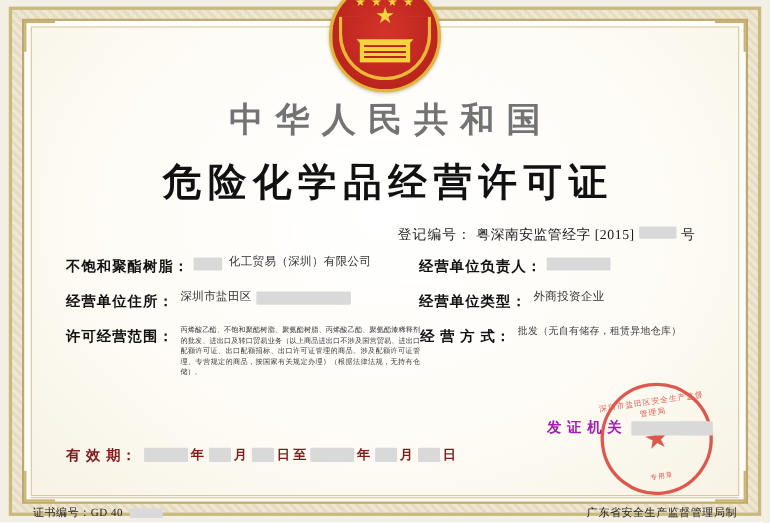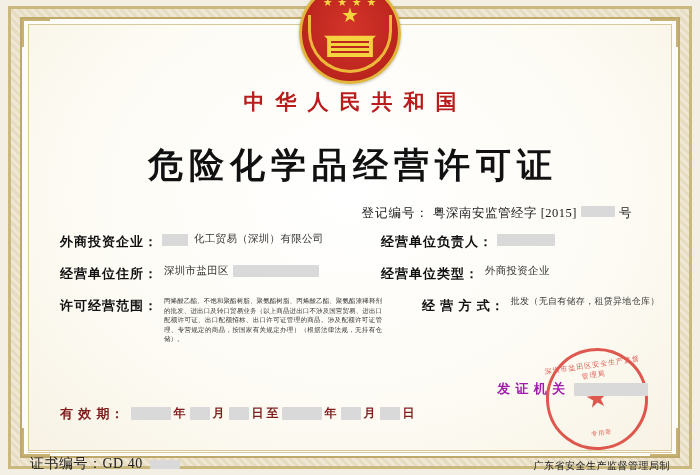--- a/index.html
+++ b/index.html
@@ -111,25 +111,25 @@
     border-radius: 0 0 48px 48px;
     opacity: 0.85;
   }
 
   
   .title-main {
     position: absolute;
     top: 88px;
     left: 0; right: 0;
     text-align: center;
-    font-size: 21px;
+    font-size: 31px;
     font-weight: bold;
     letter-spacing: 11px;
     text-indent: 11px;
-    color: #b91c1c;
+    color: #737373;
     font-family: "DejaVu Serif", "Liberation Serif", serif;
   }
   .title-sub {
     position: absolute;
     top: 142px;
     left: 0; right: 0;
     text-align: center;
     font-size: 35px;
     font-weight: bold;
     letter-spacing: 6px;
@@ -194,21 +194,21 @@
     text-align: center;
   }
   .val.small {
     font-size: 9px;
     line-height: 11.5px;
     text-align: justify;
     color: #3a3a3a;
   }
 
   
-  .scope-row { align-items: flex-start; gap: 40px; }
+  .scope-row { align-items: flex-start; }
   .scope-text {
     width: 228px;
     font-size: 6.5px;
     line-height: 9.5px;
     color: #3a3a3a;
     margin-left: 6px;
     text-align: justify;
   }
 
   
@@ -274,21 +274,21 @@
     align-items: center;
     gap: 3px;
   }
   .validity .unit { font-size: 12px; }
 
   
   .footer-left {
     position: absolute;
     left: 30px;
     bottom: 2px;
-    font-size: 14px;
+    font-size: 10px;
     color: #222;
     letter-spacing: 0.5px;
   }
   .footer-right {
     position: absolute;
     right: 30px;
     bottom: 2px;
     font-size: 10px;
     color: #222;
     letter-spacing: 0.5px;
@@ -327,21 +327,21 @@
     <span class="reg-label">登记编号：</span>
     <span class="reg-value">粤深南安监管经字 [2015]</span>
     <span class="redact" style="width:34px;height:11px;"></span>
     <span class="reg-value">号</span>
   </div>
 
   <div class="fields">
 
     <div class="row">
       <div class="col-left">
-        <span class="lbl">外商投资企业：</span>
+        <span class="lbl">不饱和聚酯树脂：</span>
         <span class="redact" style="width:26px;height:12px;margin-left:4px;margin-top:2px;"></span>
         <span class="val">化工贸易（深圳）有限公司</span>
       </div>
       <div class="col-right">
         <span class="lbl">经营单位负责人：</span>
         <span class="redact" style="width:58px;height:12px;margin-left:4px;margin-top:2px;"></span>
       </div>
     </div>
 
     <div class="row">

